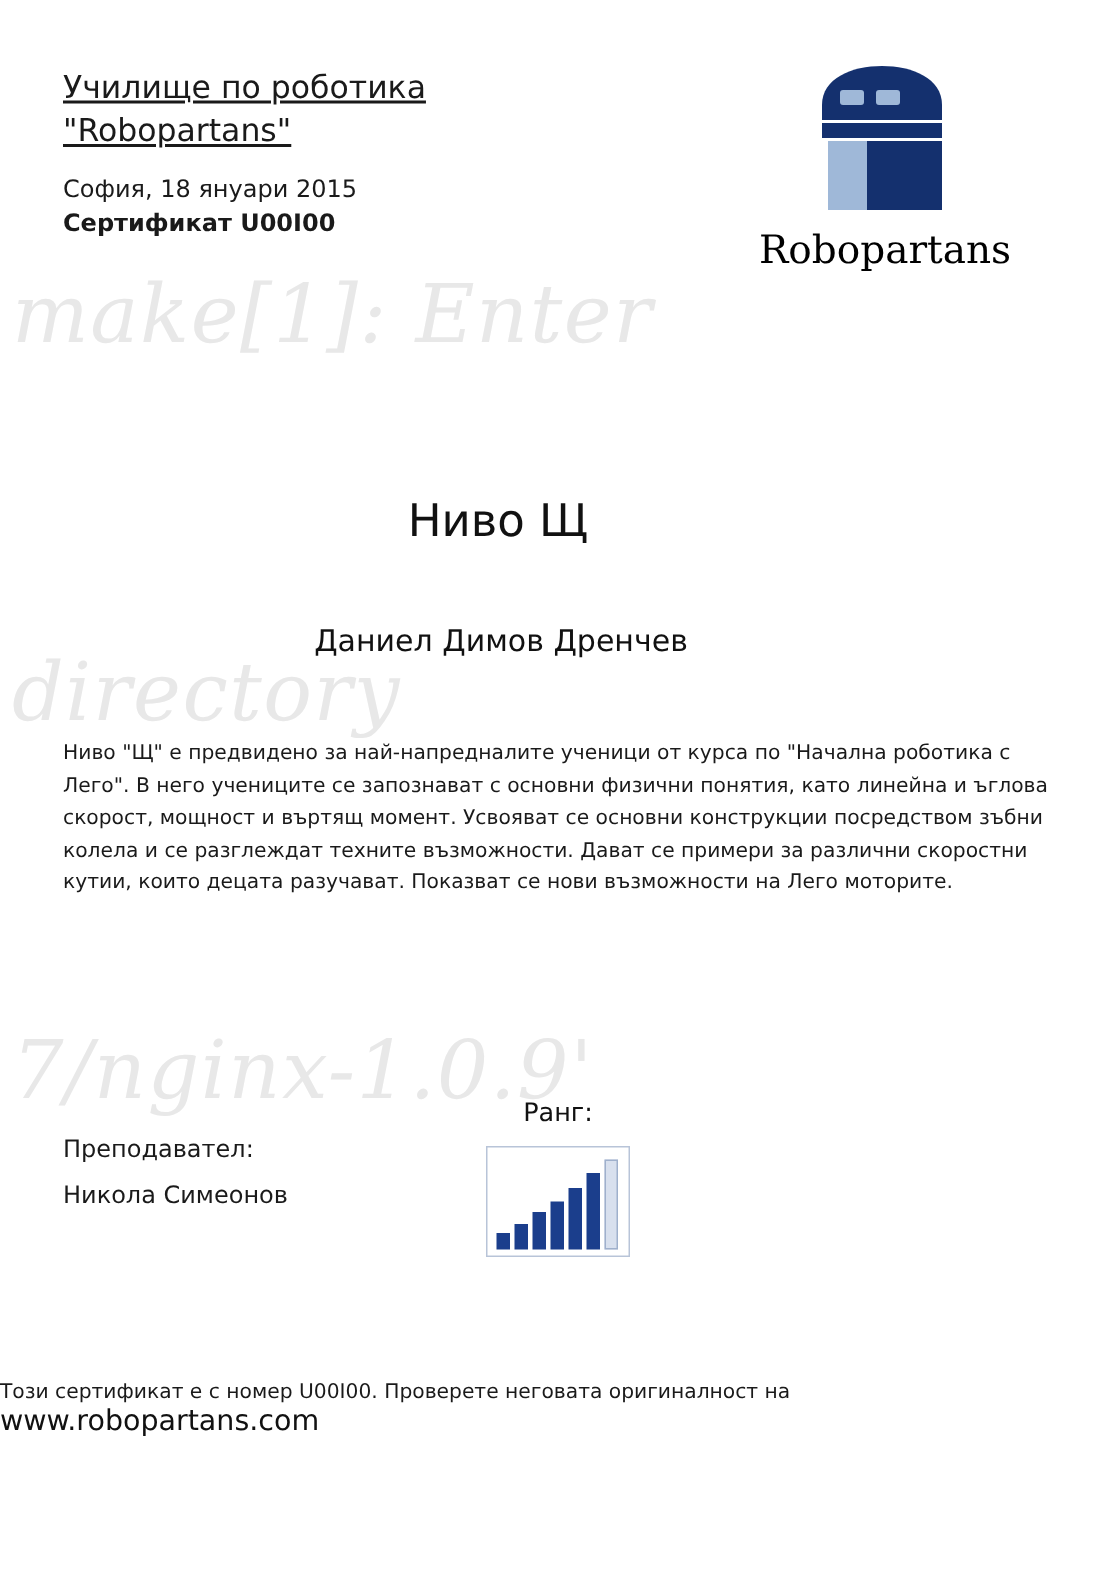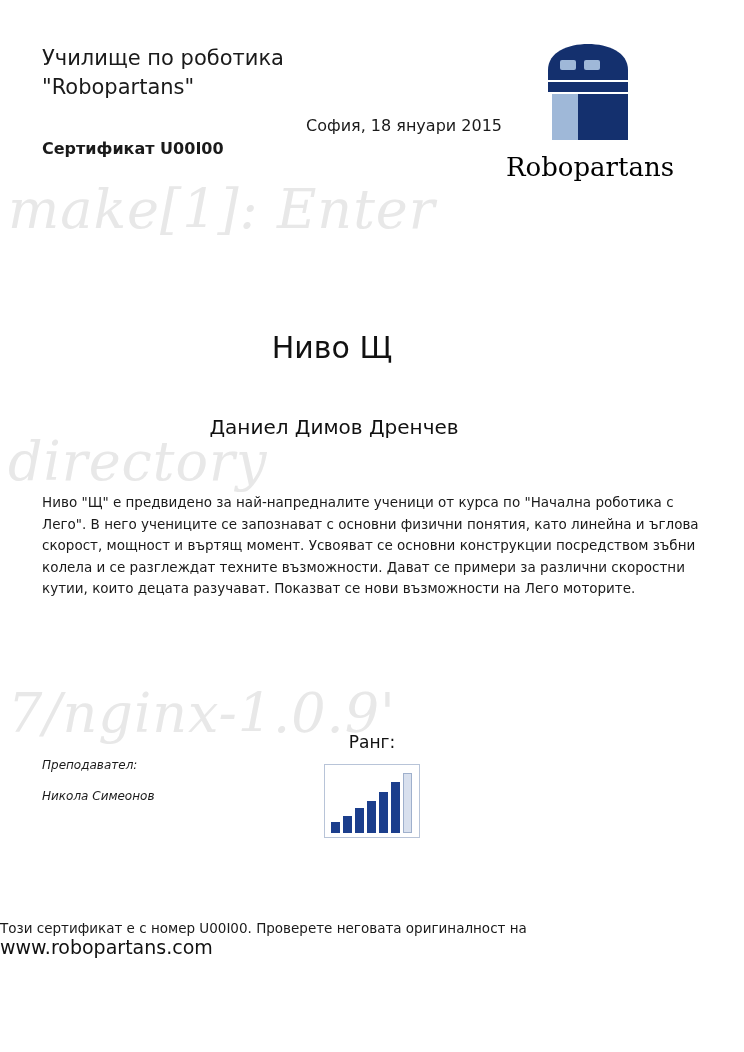--- a/index.html
+++ b/index.html
@@ -57,26 +57,26 @@
     position: absolute;
     top: 44px;
     left: 42px;
     width: 460px;
   }
   .school-name {
     font-size: 21px;
     color: #1a1a1a;
     line-height: 29px;
     font-weight: normal;
+    text-decoration: underline;
   }
   .place-date {
     margin-top: 14px;
     font-size: 16px;
     color: #1a1a1a;
-    text-align: right;
   }
   .cert-id {
     margin-top: 4px;
     font-size: 16px;
     color: #1a1a1a;
     font-weight: bold;
   }
 
   
   .logo-area {
@@ -129,24 +129,23 @@
     line-height: 21.5px;
     color: #1a1a1a;
     text-align: left;
   }
 
   
   .teacher {
     position: absolute;
     top: 750px;
     left: 42px;
-    font-size: 12px;
+    font-size: 16px;
     color: #1a1a1a;
     line-height: 31px;
-    font-style: italic;
   }
 
   
   .rank-block {
     position: absolute;
     top: 732px;
     left: 0;
     width: 744px;
     text-align: center;
   }

